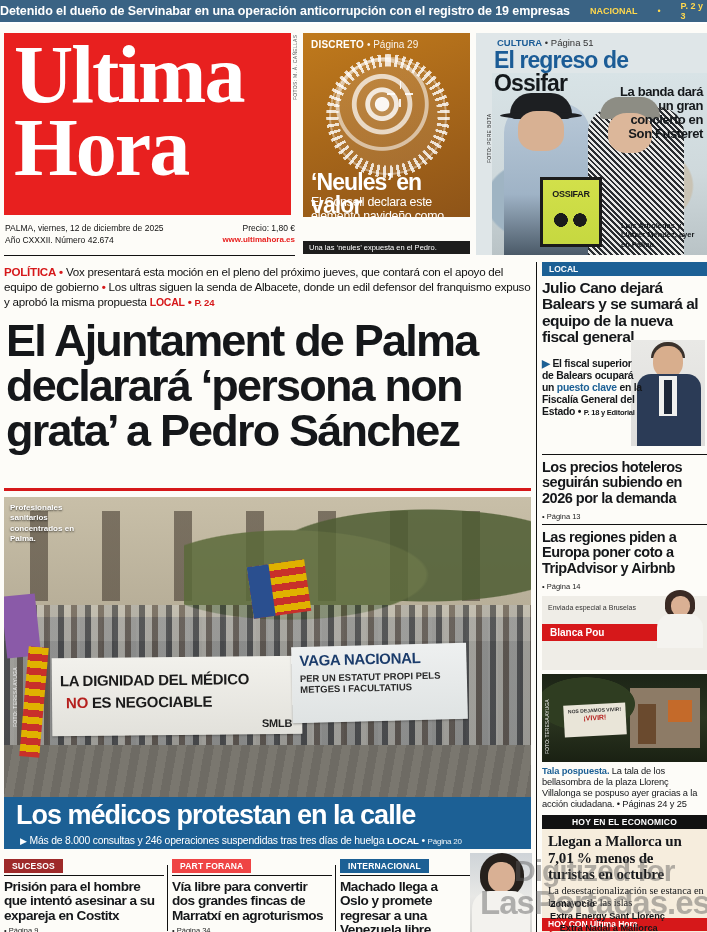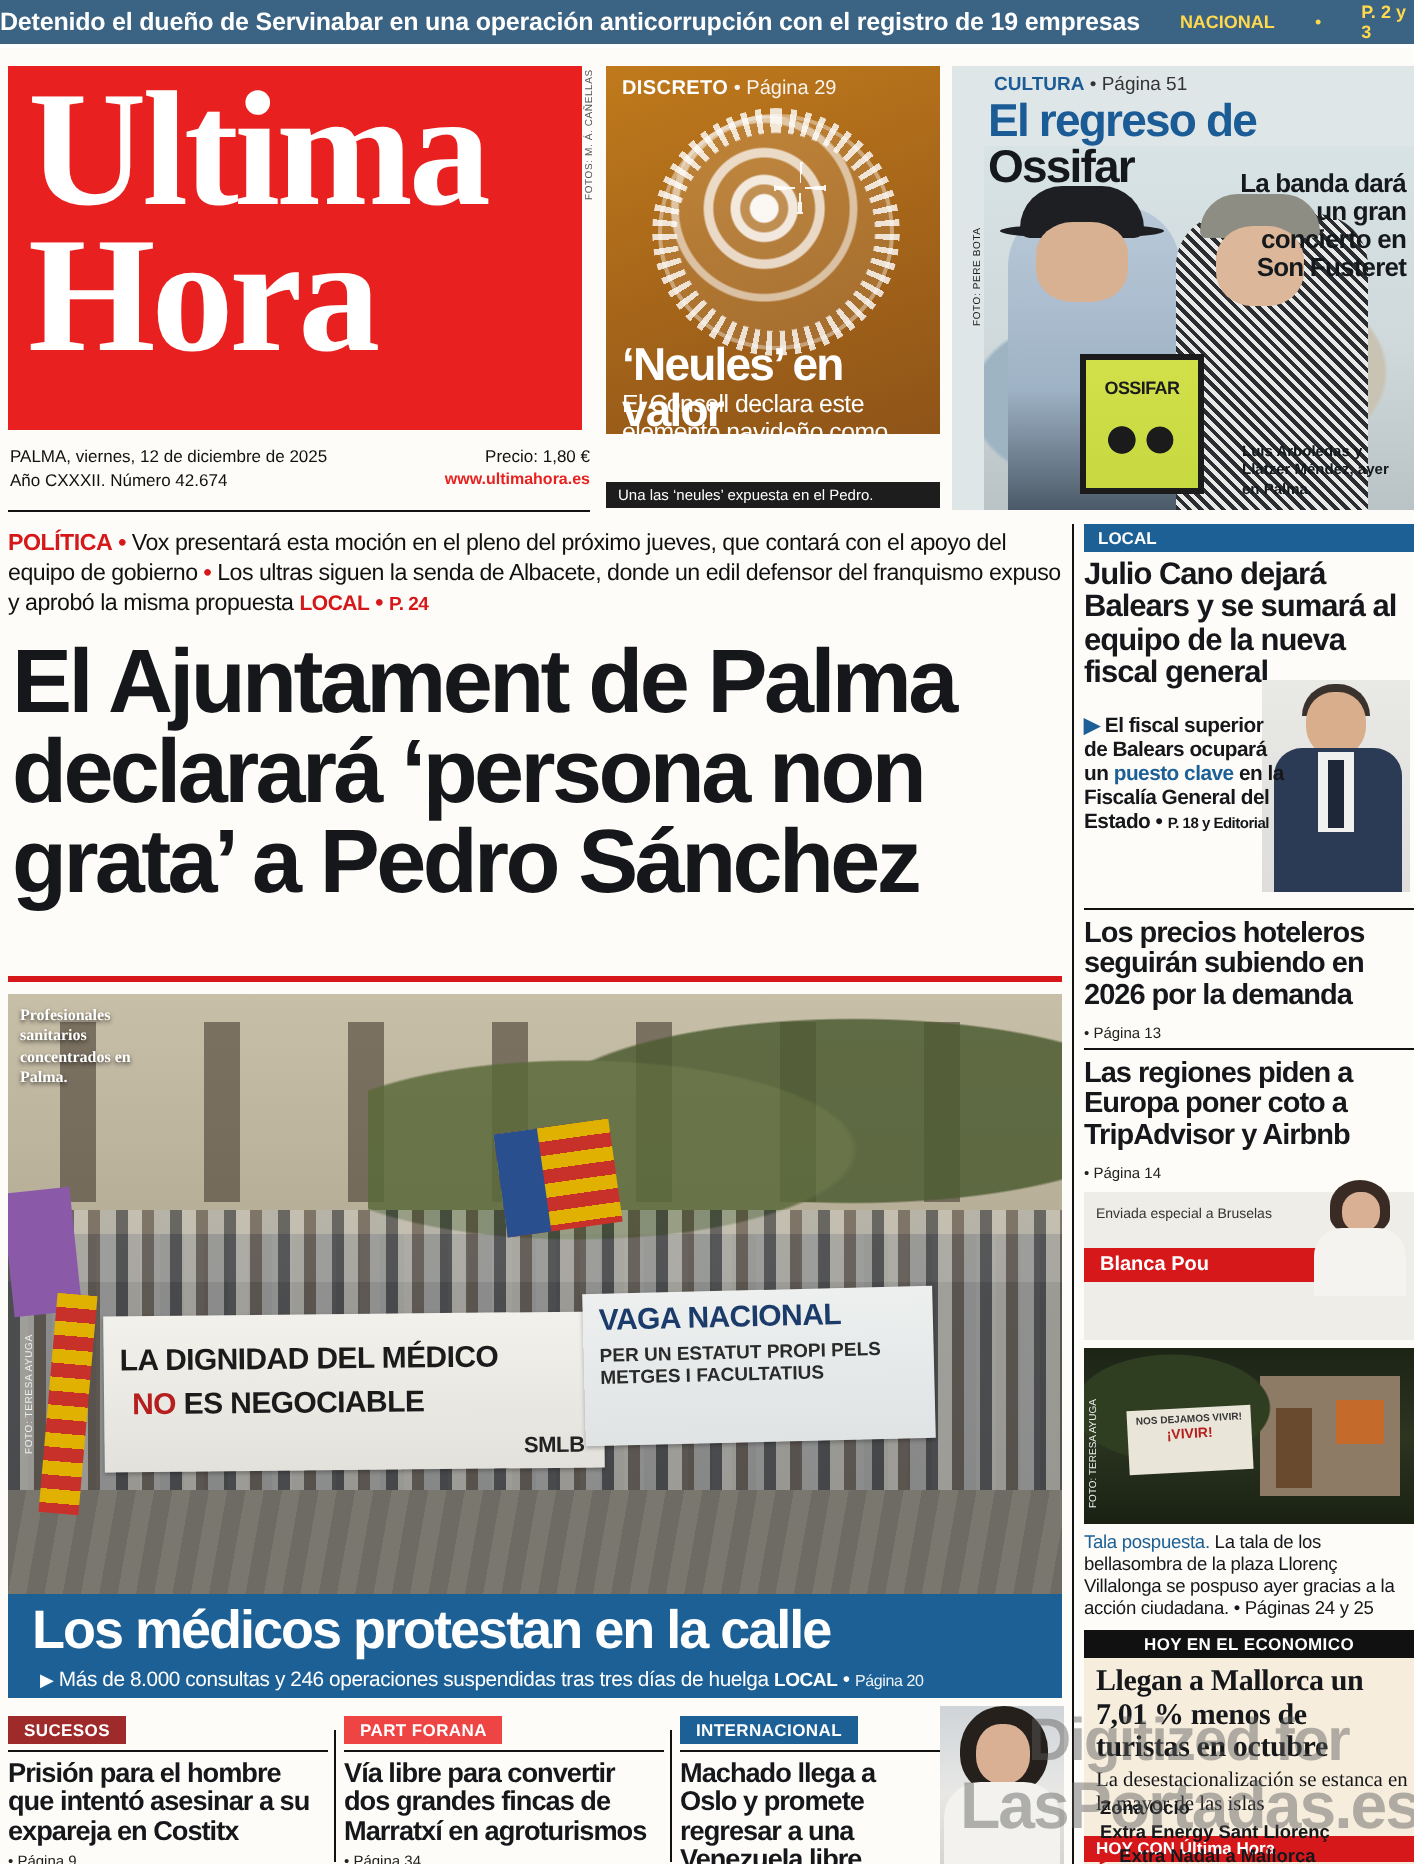--- a/index.html
+++ b/index.html
@@ -261,21 +261,20 @@
   }
   .flag-mall:after{ content:""; position:absolute; left:0; top:0; width:22px; height:52px; background:#2a4f8f; }
   .flag-purple {
     position:absolute; left:0px; top:98px; width:34px; height:62px;
     background: #8a5aa8; transform: rotate(-6deg);
   }
   .mp-cap {
     position:absolute; left:6px; top:6px; width:74px;
     color:#ffffff; font-size:8px; font-weight:700; line-height:1.3;
     text-shadow: 0 1px 2px rgba(0,0,0,.7);
-    font-family: Liberation Serif, serif;
   }
   .mp-credit {
     position:absolute; left:8px; top:230px;
     font-size:5px; color:#eee; letter-spacing:.3px;
     transform: rotate(-90deg); transform-origin: left top; white-space: nowrap;
   }
 
   
   .medbar {
     position:absolute; left:4px; top:797px; width:527px; height:52px;
@@ -394,21 +393,21 @@
   }
   .stp-sign .small { color:#333; font-size:5px; display:block; }
   .sb-tala-credit {
     position:absolute; left:8px; top:492px; font-size:5px; color:#eee;
     transform: rotate(-90deg); transform-origin: left top; white-space: nowrap;
   }
   .sb-tala-txt {
     position:absolute; left:6px; top:504px; width:165px;
     font-size:9.3px; line-height:1.2; color:#15171a; letter-spacing:-0.15px;
   }
-  .sb-tala-txt b { color:#1c6095; font-weight:400;margin-top:32px; }
+  .sb-tala-txt b { color:#1c6095; font-weight:700;margin-top:32px; }
 
   .sb-eco-tag {
     position:absolute; left:6px; top:553px; width:165px; height:14px;
     background:#111; color:#fff; font-size:8.5px; font-weight:700;
     line-height:14px; text-align:center; letter-spacing:.2px;
   }
   .sb-eco-box {
     position:absolute; left:6px; top:567px; width:165px; height:103px;
     background:#f6eddd;
   }

